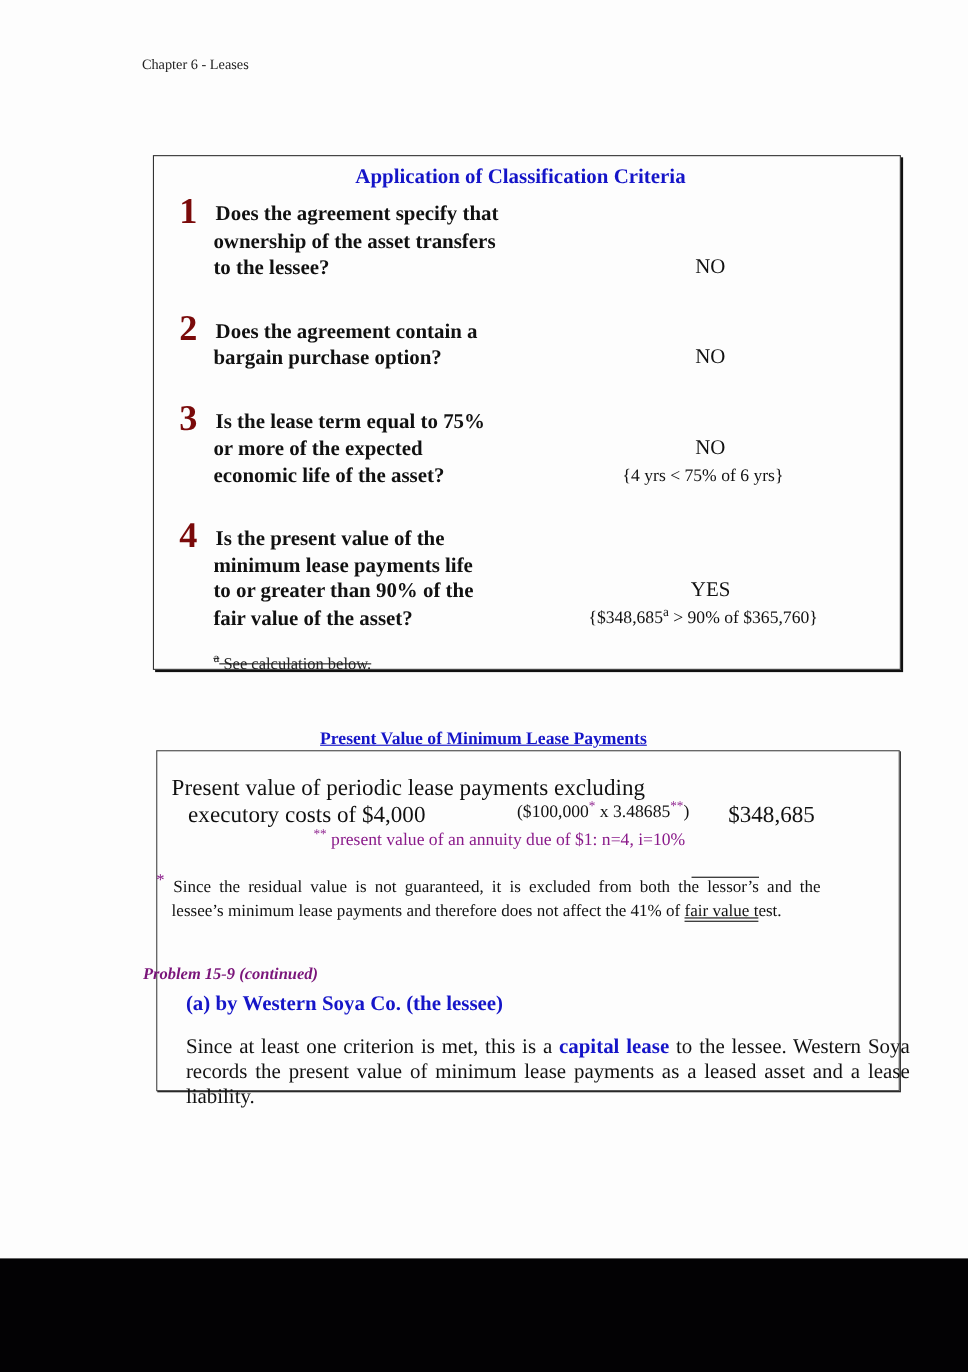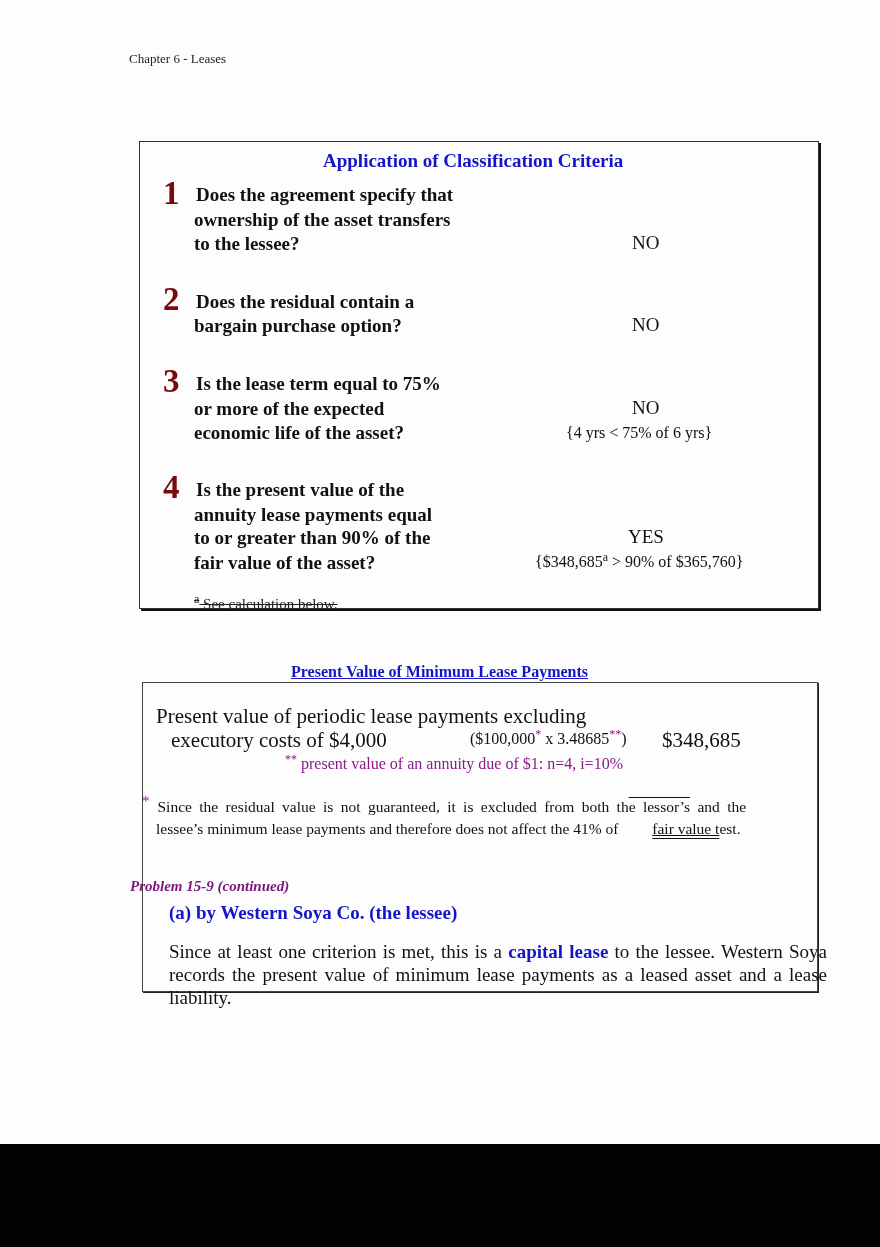--- a/index.html
+++ b/index.html
@@ -35,21 +35,21 @@
       position: absolute; left: 142px; top: 682px; width: 674px; height: 308px;
       border: 1px solid #444;
       box-shadow: 1px 1px 0 #222;
     }
     .pv-line { font-size: 21px; color: #111; }
     .calc { font-size: 16px; color: #111; margin-left: 34px; }
     .star { color: #8a1a8a; }
     .purple { color: #8a1a8a; font-size: 16px; }
     .resid { font-size: 15.5px; color: #111; }
     .overline { text-decoration: overline; }
-    .dbl-under { text-decoration: underline double; margin-left: 30px; }
+    .dbl-under { text-decoration: underline double; }
 
     .problem { left: 130px; top: 878px; color: #7a157a; font-weight: bold; font-style: italic; font-size: 15px; }
     .part-a { left: 169px; top: 902px; color: #1515c8; font-weight: bold; font-size: 19px; }
     .para { left: 169px; top: 940px; width: 658px; font-size: 19px; line-height: 23px; white-space: normal; text-align: justify; color: #111; }
     .cap { color: #1515c8; font-weight: bold; }
 
     .black-bar { position: absolute; left: 0; top: 1144px; width: 880px; height: 103px; background: #030204; }
   </style>
 </head>
 <body>
@@ -59,34 +59,34 @@
 <div class="box1"></div>
 <div class="abs title-blue box1-title">Application of Classification Criteria</div>
 
 <div class="abs num" style="left:163px; top:177px;">1</div>
 <div class="abs q" style="left:196px; top:183px;">Does the agreement specify that</div>
 <div class="abs q" style="left:194px; top:208px;">ownership of the asset transfers</div>
 <div class="abs q" style="left:194px; top:232px;">to the lessee?</div>
 <div class="abs ans" style="left:632px; top:232px;">NO</div>
 
 <div class="abs num" style="left:163px; top:283px;">2</div>
-<div class="abs q" style="left:196px; top:290px;">Does the residual contain a</div>
+<div class="abs q" style="left:196px; top:290px;">Does the agreement contain a</div>
 <div class="abs q" style="left:194px; top:314px;">bargain purchase option?</div>
 <div class="abs ans" style="left:632px; top:314px;">NO</div>
 
 <div class="abs num" style="left:163px; top:365px;">3</div>
 <div class="abs q" style="left:196px; top:372px;">Is the lease term equal to 75%</div>
 <div class="abs q" style="left:194px; top:397px;text-align:right;">or more of the expected</div>
 <div class="abs q" style="left:194px; top:421px;">economic life of the asset?</div>
 <div class="abs ans" style="left:632px; top:397px;">NO</div>
 <div class="abs note" style="left:566px; top:424px;">{4 yrs &lt;  75% of 6 yrs}</div>
 
 <div class="abs num" style="left:163px; top:471px;">4</div>
 <div class="abs q" style="left:196px; top:478px;">Is the present value of the</div>
-<div class="abs q" style="left:194px; top:503px;">annuity lease payments equal</div>
+<div class="abs q" style="left:194px; top:503px;">minimum lease payments life</div>
 <div class="abs q" style="left:194px; top:526px;">to or greater than 90% of the</div>
 <div class="abs q" style="left:194px; top:551px;">fair value of the asset?</div>
 <div class="abs ans" style="left:628px; top:526px;">YES</div>
 <div class="abs note" style="left:535px; top:553px;"><span>{$348,685</span><span class="sup">a</span><span> &gt; 90% of $365,760}</span></div>
 
 <div class="abs footnote-a"><span class="sup">a</span><span> See calculation below.</span></div>
 
 <div class="abs title-blue box2-title">Present Value of Minimum Lease Payments</div>
 <div class="box2"></div>
 

